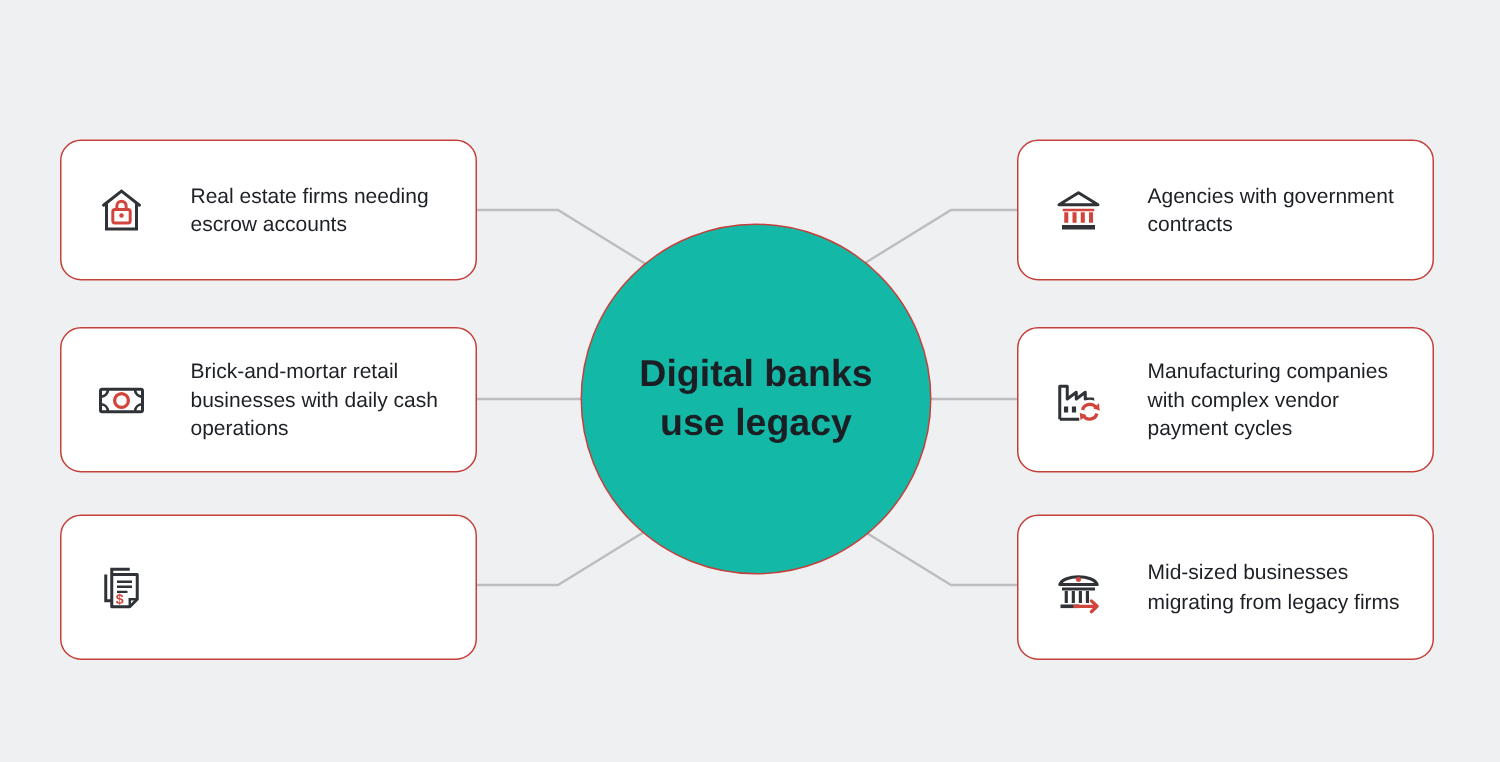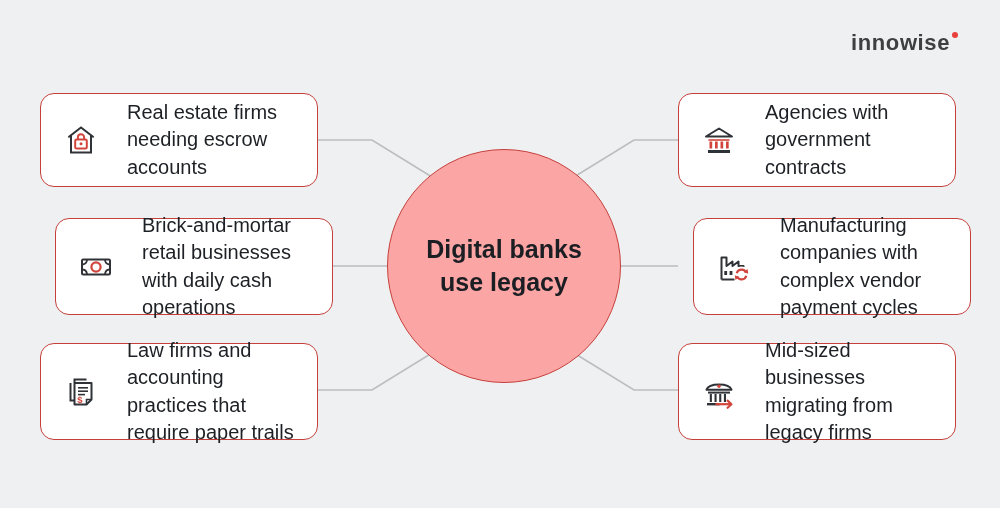--- a/index.html
+++ b/index.html
@@ -31,33 +31,33 @@
     background:#ffffff;
     border:1.5px solid #c5403b;
     border-radius:14px;
     display:flex;align-items:center;
     box-sizing:border-box;
     padding:14px 14px 14px 20px;
   }
   .card.left{left:40px;}
   .card.right{left:678px;}
   .card.row1{top:93px;height:94px;}
-  .card.row2{top:218px;height:97px;margin-left:15px;}
+  .card.row2{top:218px;height:97px;}
   .card.row3{top:343px;height:97px;}
   .card-icon{flex:0 0 40px;width:40px;height:40px;margin-right:26px;}
   .card-icon svg{width:40px;height:40px;display:block;}
   .card-text{
-    font-size:20px;line-height:1.36;color:#1d2025;
+    font-size:14px;line-height:1.36;color:#1d2025;
     font-weight:500;max-width:200px;
   }
   
   .center-circle{
     position:absolute;z-index:2;
     left:387px;top:149px;width:232px;height:232px;
-    background:#fca5a5;border:1.5px solid #c5403b;border-radius:50%;
+    background:#14b8a6;border:1.5px solid #c5403b;border-radius:50%;
     display:flex;flex-direction:column;align-items:center;justify-content:center;
     text-align:center;
   }
   .center-title{
     font-size:25px;font-weight:700;color:#1b1e23;line-height:1.32;
   }
   .ic-dark{stroke:#2f3337;}
   .ic-red{stroke:#d2453c;}
 </style>
 </head>
@@ -67,24 +67,20 @@
 
   <svg class="connectors" width="1000" height="508">
     <path d="M318 140 L372 140 L432 177"></path>
     <path d="M318 266 L392 266"></path>
     <path d="M318 390 L372 390 L432 353"></path>
     <path d="M678 140 L634 140 L574 177"></path>
     <path d="M678 266 L614 266"></path>
     <path d="M678 390 L634 390 L574 353"></path>
   </svg>
 
-  <div class="logo">
-    <span>innowise</span>
-    <span class="logo-dot"></span>
-  </div>
 
   <div class="center-circle">
     <div class="center-title">
       <div>Digital banks</div>
       <div>use legacy</div>
     </div>
   </div>
 
   <div class="card left row1">
     <span class="card-icon">
@@ -119,21 +115,20 @@
         <path class="ic-dark" d="M13.5 10.8 V7.5 H25.5" fill="none" stroke-width="2"></path>
         <path class="ic-dark" d="M9.5 11 V28.5 H13" fill="none" stroke-width="2"></path>
         <path class="ic-dark" d="M13.5 11 H30.5 V27.5 L25.5 32.5 H13.5 Z" fill="#ffffff" stroke-width="2" stroke-linejoin="round"></path>
         <path class="ic-dark" d="M30.3 27.5 H25.5 V32.3" fill="none" stroke-width="1.6"></path>
         <line class="ic-dark" x1="17" y1="15.8" x2="27" y2="15.8" stroke-width="1.6"></line>
         <line class="ic-dark" x1="17" y1="19.2" x2="27" y2="19.2" stroke-width="1.6"></line>
         <line class="ic-dark" x1="17" y1="22.6" x2="24" y2="22.6" stroke-width="1.6"></line>
         <text x="16.2" y="30.8" fill="#d2453c" font-size="9.5" font-weight="bold" font-family="'Liberation Sans',sans-serif">$</text>
       </svg>
     </span>
-    <span class="card-text">Law firms and accounting practices that require paper trails</span>
   </div>
 
   <div class="card right row1">
     <span class="card-icon">
       <svg viewBox="0 0 40 40">
         <path class="ic-dark" d="M7 16.5 L20 8.5 L33 16.5 Z" fill="none" stroke-width="2" stroke-linejoin="round"></path>
         <line class="ic-red" x1="9.5" y1="20" x2="30.5" y2="20" stroke-width="1.6"></line>
         <rect x="10.5" y="21.5" width="2.7" height="7" fill="#d2453c"></rect>
         <rect x="16" y="21.5" width="2.7" height="7" fill="#d2453c"></rect>
         <rect x="21.5" y="21.5" width="2.7" height="7" fill="#d2453c"></rect>

